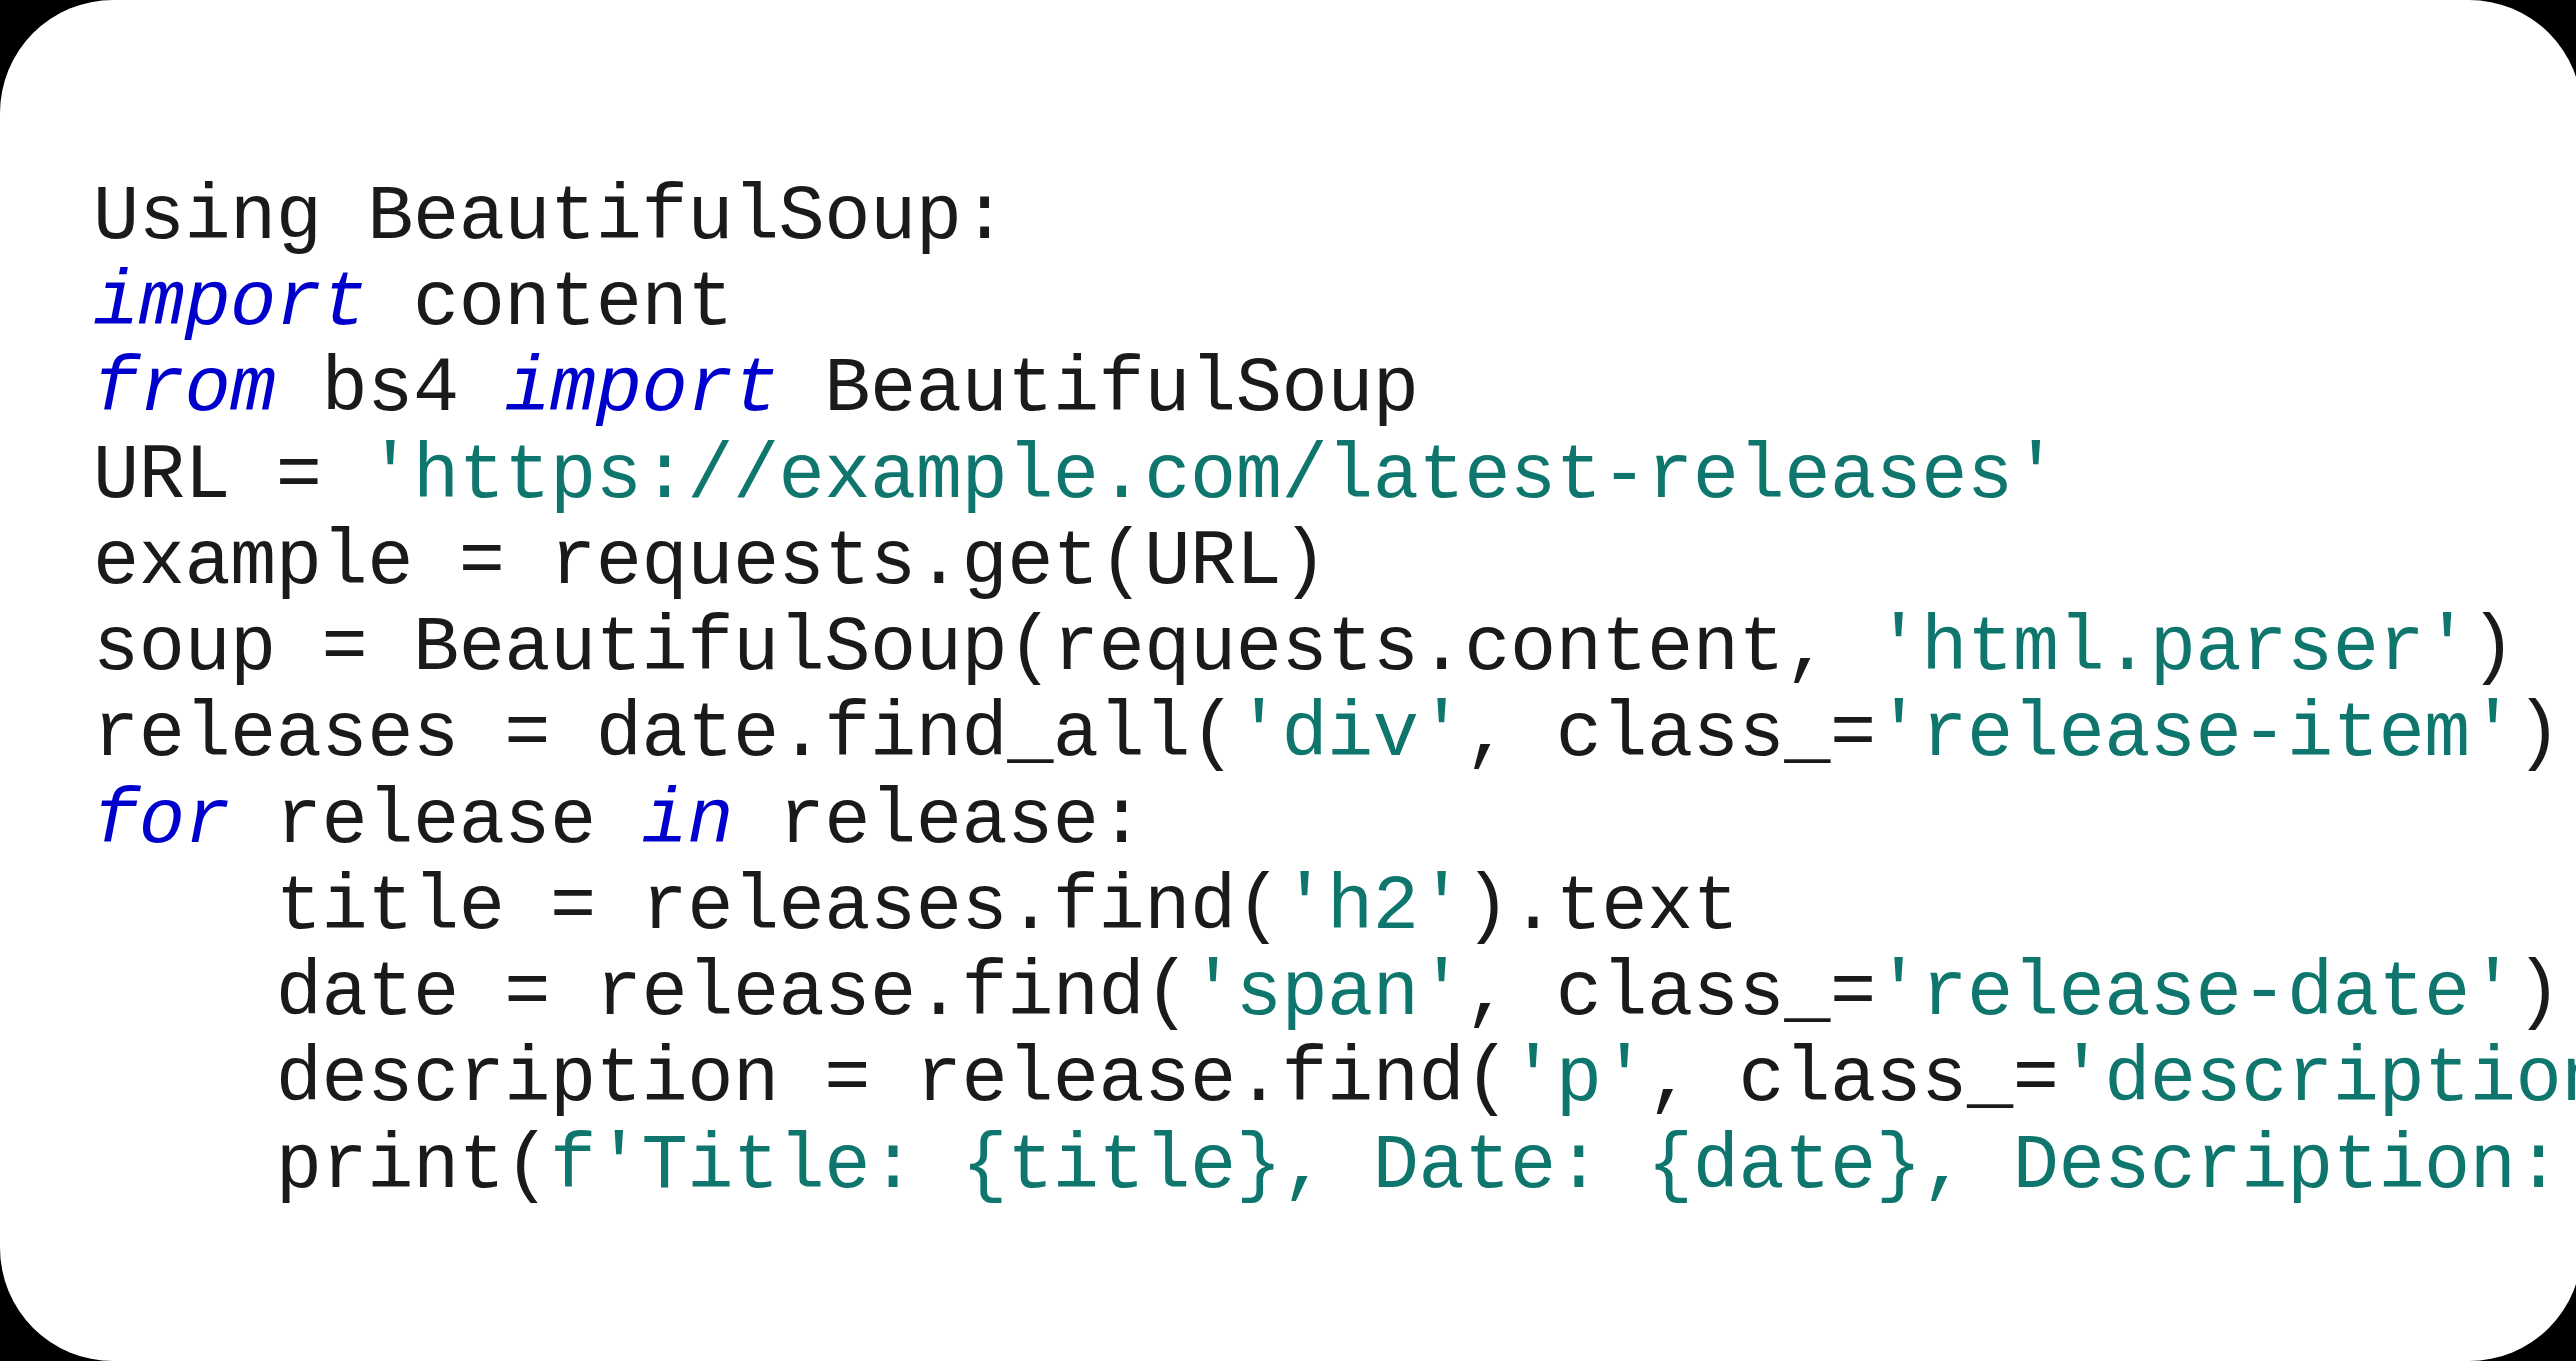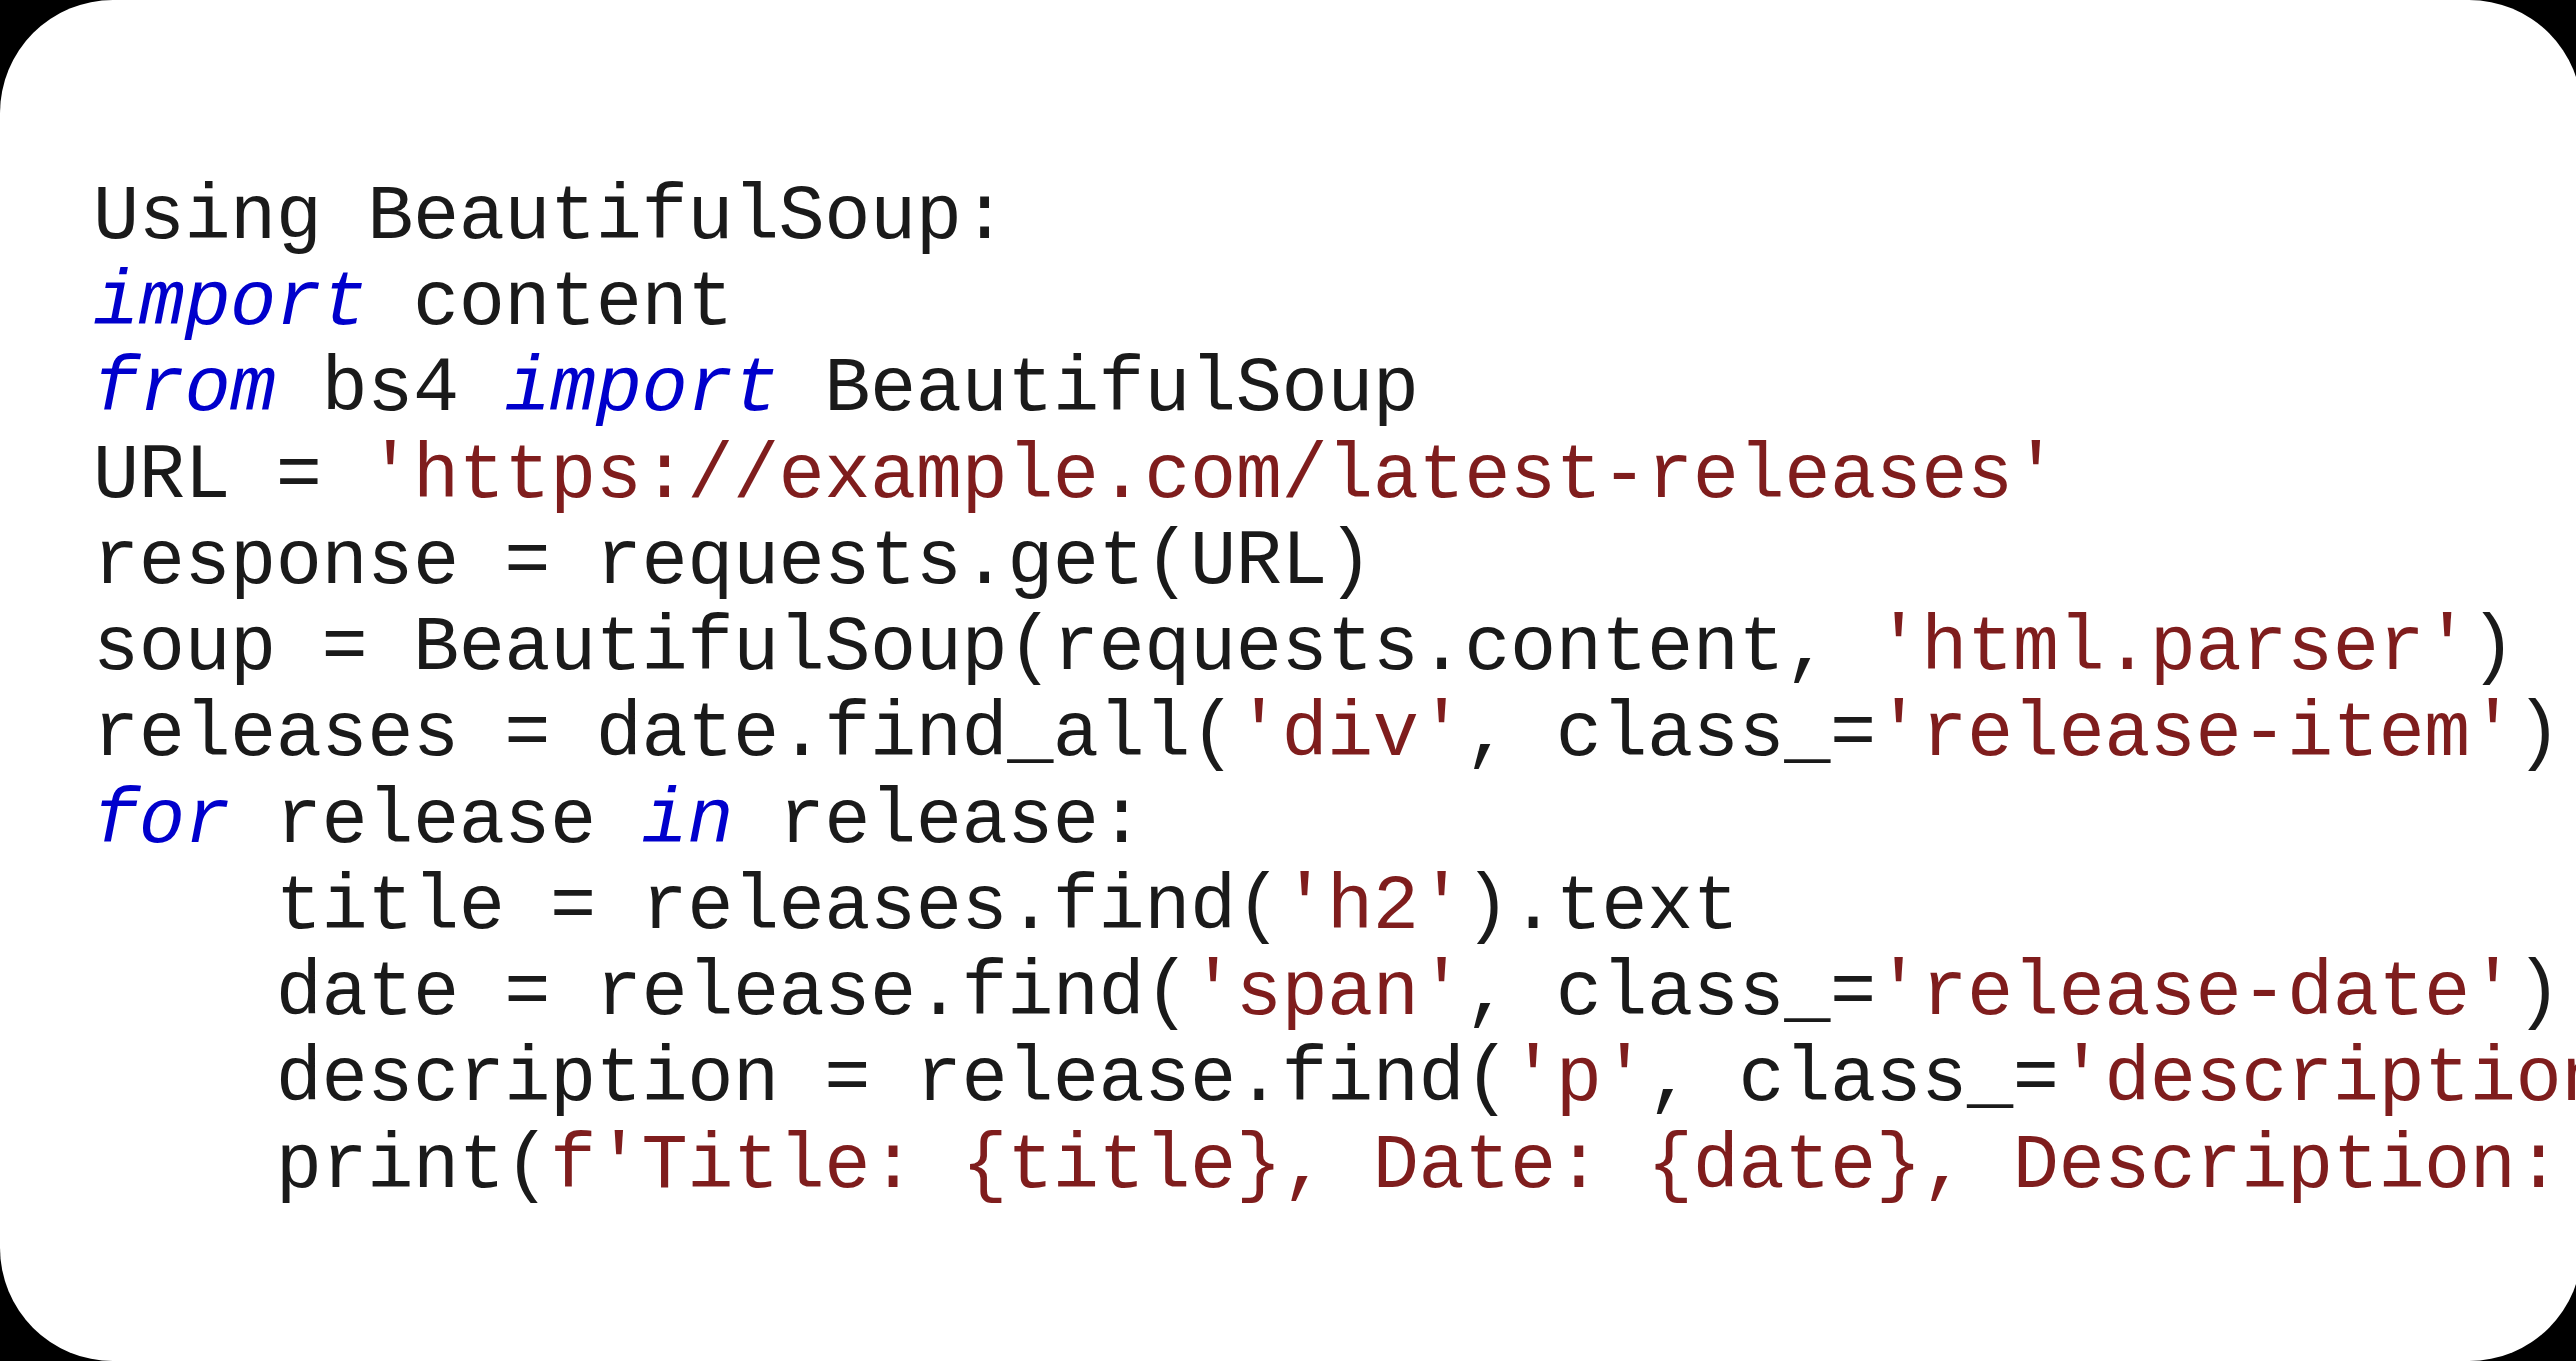--- a/index.html
+++ b/index.html
@@ -25,31 +25,31 @@
       padding: 175px 93px 93px 93px;
     }
     .code-block {
       font-size: 77px;
       line-height: 1.12;
       white-space: pre;
       color: #1a1a1a;
       letter-spacing: -0.5px;
     }
     .kw { color: #0000cc; font-style: italic; }
-    .str { color: #7f1d1d; }
+    .str { color: #0f766e; }
   </style>
 </head>
 <body>
 
 <div class="page-container">
 <div class="code-block"><span>Using BeautifulSoup:</span>
 <span><span class="kw">import</span><span> content</span></span>
 <span><span class="kw">from</span><span> bs4 </span><span class="kw">import</span><span> BeautifulSoup</span></span>
 <span><span>URL = </span><span class="str">'https://example.com/latest-releases'</span></span>
-<span>response = requests.get(URL)</span>
+<span>example = requests.get(URL)</span>
 <span><span>soup = BeautifulSoup(requests.content, </span><span class="str">'html.parser'</span><span>)</span></span>
 <span><span>releases = date.find_all(</span><span class="str">'div'</span><span>, class_=</span><span class="str">'release-item'</span><span>)</span></span>
 <span><span class="kw">for</span><span> release </span><span class="kw">in</span><span> release:</span></span>
 <span><span>    title = releases.find(</span><span class="str">'h2'</span><span>).text</span></span>
 <span><span>    date = release.find(</span><span class="str">'span'</span><span>, class_=</span><span class="str">'release-date'</span><span>).text</span></span>
 <span><span>    description = release.find(</span><span class="str">'p'</span><span>, class_=</span><span class="str">'description'</span></span>
 <span><span>    print(</span><span class="str">f'Title: {title}, Date: {date}, Description: {description}'</span></span></div>
 </div>
 
 

